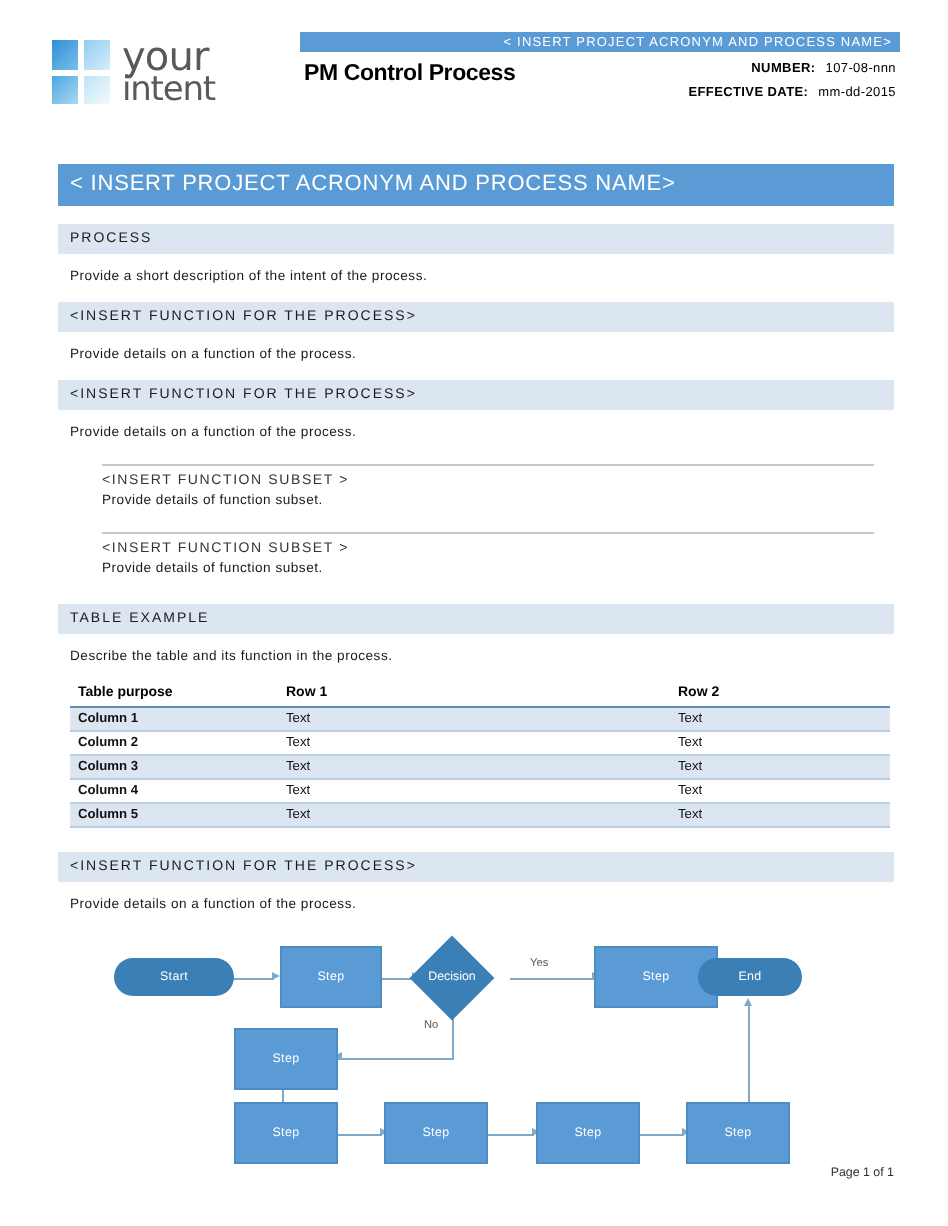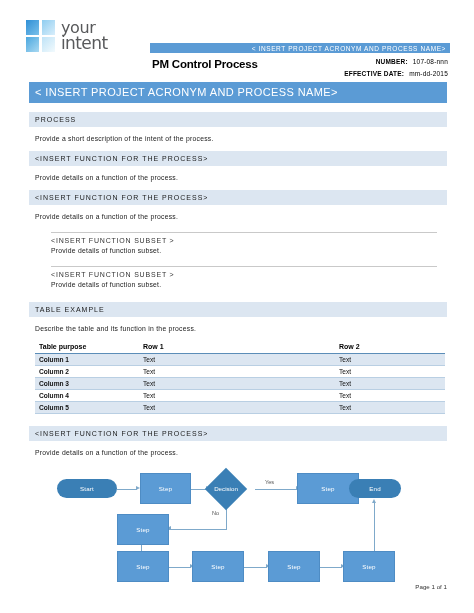--- a/index.html
+++ b/index.html
@@ -54,28 +54,27 @@
   .sq2 { background: linear-gradient(135deg,#8fcdf0 0%, #d8eefb 100%); }
   .sq3 { background: linear-gradient(135deg,#4ba7df 0%, #a9d9f2 100%); }
   .sq4 { background: linear-gradient(135deg,#bfe3f7 0%, #f2fafd 100%); }
   .logo-words {
     margin-left: 6px;
     line-height: 0.88;
     color: #58595b;
     font-family: "DejaVu Sans", sans-serif;
     font-weight: 400;
   }
-  .logo-word-1 { font-size: 16px; letter-spacing: -0.4px; display:block; }
+  .logo-word-1 { font-size: 20px; letter-spacing: -0.4px; display:block; }
   .logo-word-2 { font-size: 17px; letter-spacing: -0.6px; display:block; }
 
   .header-right {
     flex: 1;
     padding-right: 24px;
     box-sizing: border-box;
-    margin-top: 27px;
   }
   .header-band {
     background: #5b9bd5;
     color: #ffffff;
     font-size: 6.5px;
     letter-spacing: 0.6px;
     text-align: right;
     padding: 2px 4px 2px 0;
     height: 10px;
     box-sizing: border-box;

